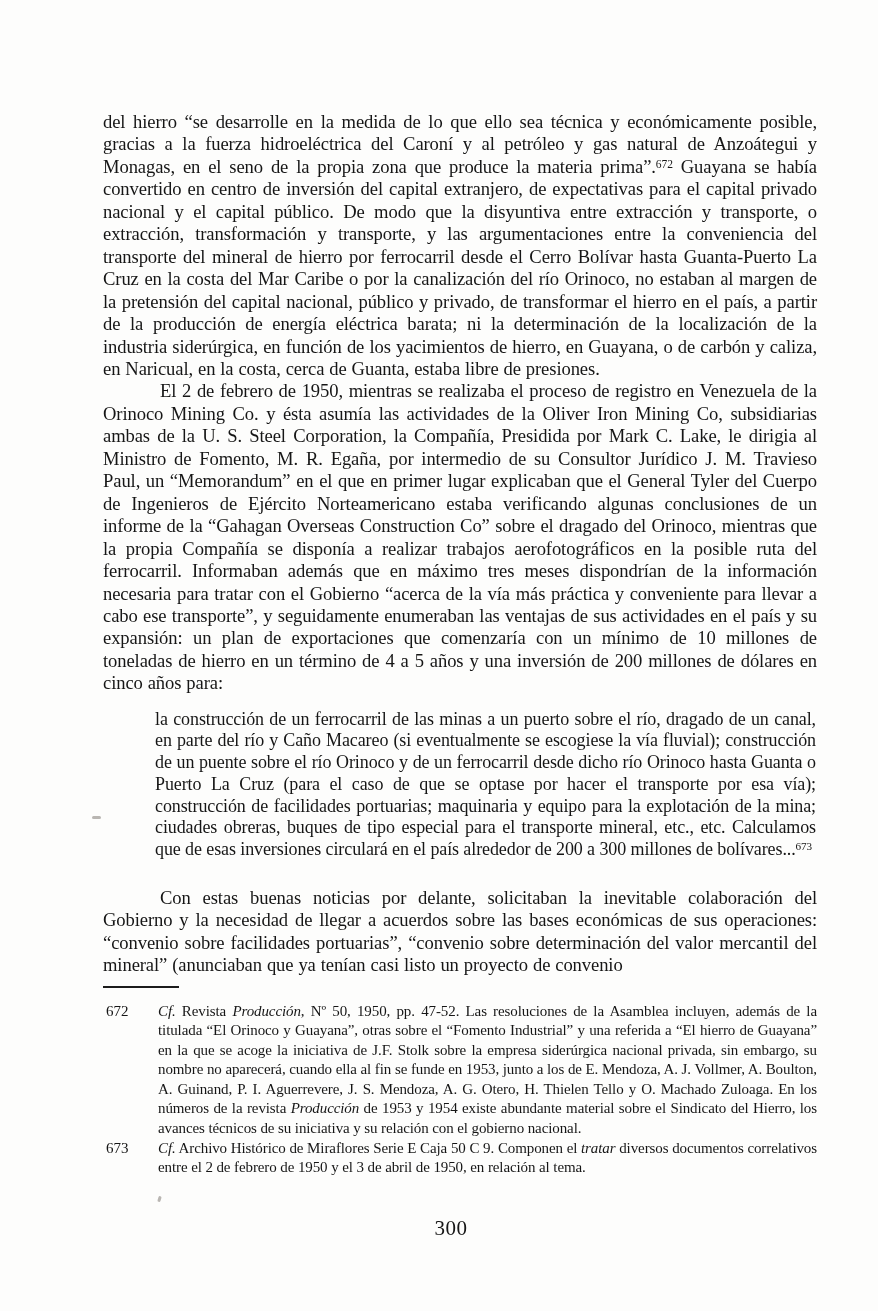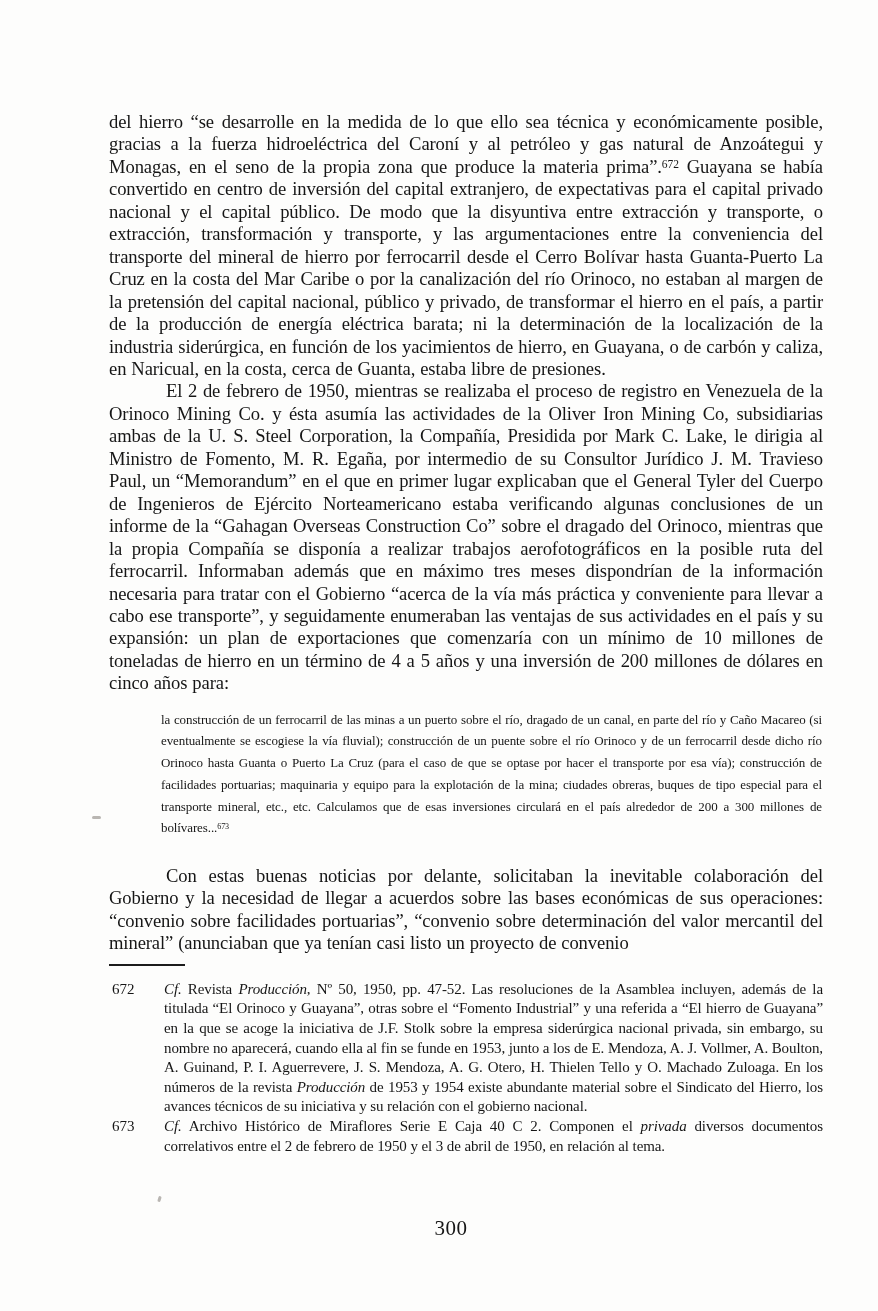--- a/index.html
+++ b/index.html
@@ -8,38 +8,38 @@
     width: 878px;
     height: 1311px;
     margin: 0 auto;
     background: #fdfdfc;
     font-family: "Liberation Serif", serif;
     color: #161616;
     overflow: hidden;
   }
   .content {
     position: absolute;
-    left: 109px;
+    left: 103px;
     top: 111px;
     width: 714px;
   }
   p.para {
     margin: 0;
     font-size: 18.6px;
     line-height: 22.45px;
     text-align: justify;
     letter-spacing: -0.1px;
     word-spacing: 0.4px;
   }
   p.para.indent { text-indent: 57px; }
   p.para + p.para { }
   blockquote.quote {
     margin: 14px 0 0 52px;
     width: 661px;
-    font-size: 13px;
+    font-size: 18px;
     line-height: 21.7px;
     text-align: justify;
     letter-spacing: -0.1px;
   }
   p.para.after-quote { margin-top: 26px; }
   sup {
     font-size: 0.62em;
     line-height: 0;
     vertical-align: baseline;
     position: relative;
@@ -95,21 +95,21 @@
 
     <div class="fn-sep"></div>
 
     <div class="footnotes">
       <div class="fn">
         <span class="fn-num">672</span>
         <span class="fn-body"><span style="font-style: italic;">Cf.</span><span> Revista </span><span style="font-style: italic;">Producción</span><span>, Nº 50, 1950, pp. 47-52. Las resoluciones de la Asamblea incluyen, además de la titulada “El Orinoco y Guayana”, otras sobre el “Fomento Industrial” y una referida a “El hierro de Guayana” en la que se acoge la iniciativa de J.F. Stolk sobre la empresa siderúrgica nacional privada, sin embargo, su nombre no aparecerá, cuando ella al fin se funde en 1953, junto a los de E. Mendoza, A. J. Vollmer, A. Boulton, A. Guinand, P. I. Aguerrevere, J. S. Mendoza, A. G. Otero, H. Thielen Tello y O. Machado Zuloaga. En los números de la revista </span><span style="font-style: italic;">Producción</span><span> de 1953 y 1954 existe abundante material sobre el Sindicato del Hierro, los avances técnicos de su iniciativa y su relación con el gobierno nacional.</span></span>
       </div>
       <div class="fn">
         <span class="fn-num">673</span>
-        <span class="fn-body"><span style="font-style: italic;">Cf.</span><span> Archivo Histórico de Miraflores Serie E Caja 40 C 2. Componen el </span><span style="font-style: italic;">privada</span><span> diversos documentos correlativos entre el 2 de febrero de 1950 y el 3 de abril de 1950, en relación al tema.</span></span>
+        <span class="fn-body"><span style="font-style: italic;">Cf.</span><span> Archivo Histórico de Miraflores Serie E Caja 50 C 9. Componen el </span><span style="font-style: italic;">tratar</span><span> diversos documentos correlativos entre el 2 de febrero de 1950 y el 3 de abril de 1950, en relación al tema.</span></span>
       </div>
     </div>
   </div>
 
   <div class="page-number">300</div>
 
   <div class="artifact a1"></div>
   <div class="artifact a2"></div>
 </div>
 

